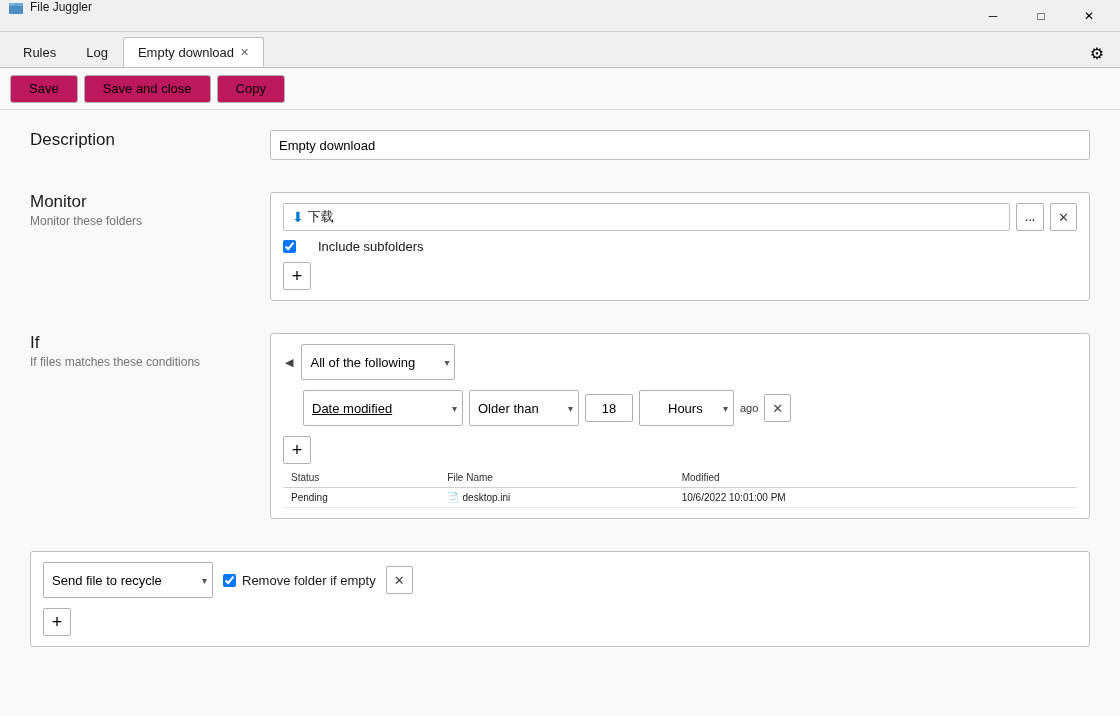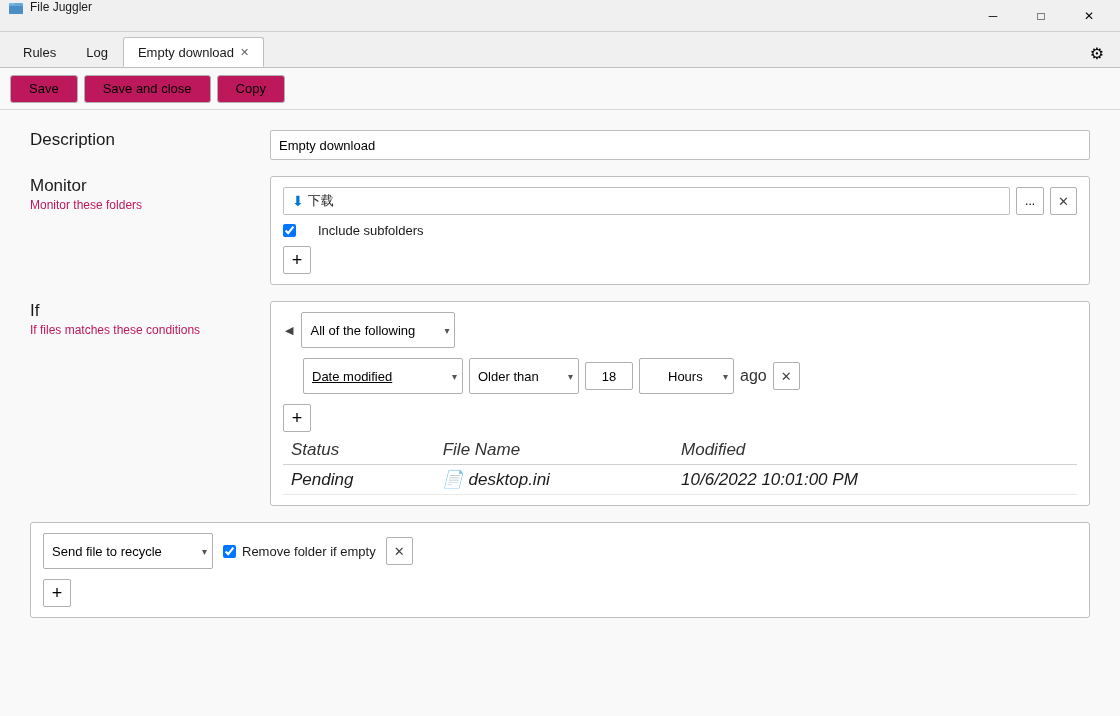--- a/index.html
+++ b/index.html
@@ -101,35 +101,35 @@
 
     .main-content {
       padding: 20px 30px;
       background: #f9f9f9;
       height: calc(716px - 32px - 36px - 42px);
       overflow-y: auto;
     }
 
     .section {
       display: flex;
-      margin-bottom: 16px;
+      margin-bottom: 32px;
       align-items: flex-start;
     }
     .section-label {
       width: 240px;
       flex-shrink: 0;
     }
     .section-label h2 {
       font-size: 17px;
       font-weight: 400;
       margin-bottom: 2px;
     }
     .section-label p {
       font-size: 12px;
-      color: #be185d;
+      color: #737373;
     }
     .section-content {
       flex: 1;
       border: 1px solid #c0c0c0;
       background: white;
       border-radius: 3px;
       padding: 10px 12px;
     }
 
     .description-input {
@@ -242,30 +242,29 @@
     .number-input {
       width: 48px;
       padding: 3px 6px;
       border: 1px solid #b0b0b0;
       font-size: 13px;
       height: 28px;
       border-radius: 2px;
       text-align: center;
     }
     .ago-text {
-      font-size: 16px;
+      font-size: 11px;
       color: #333;
     }
 
     .preview-table {
       width: 100%;
       border-collapse: collapse;
       margin-top: 4px;
-      font-size: 17px;
-      font-style: italic;
+      font-size: 10px;
     }
     .preview-table th {
       text-align: left;
       border-bottom: 1px solid #d0d0d0;
       padding: 4px 8px;
       font-weight: 400;
       color: #333;
     }
     .preview-table td {
       padding: 4px 8px;

